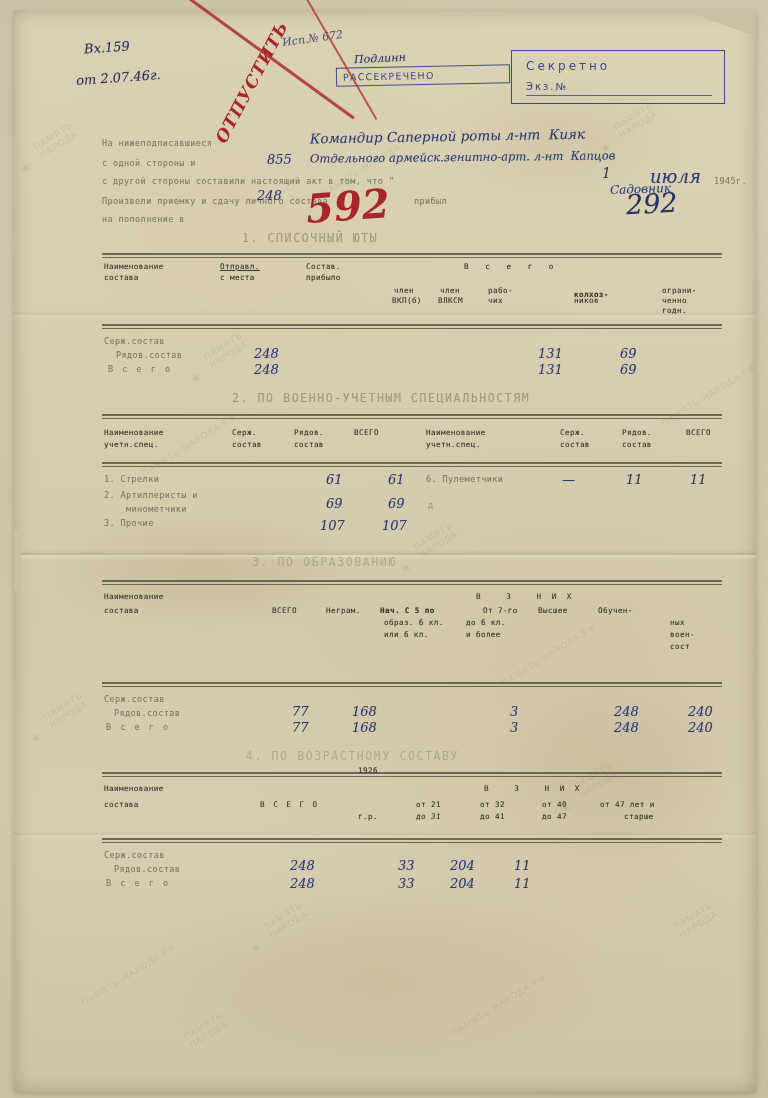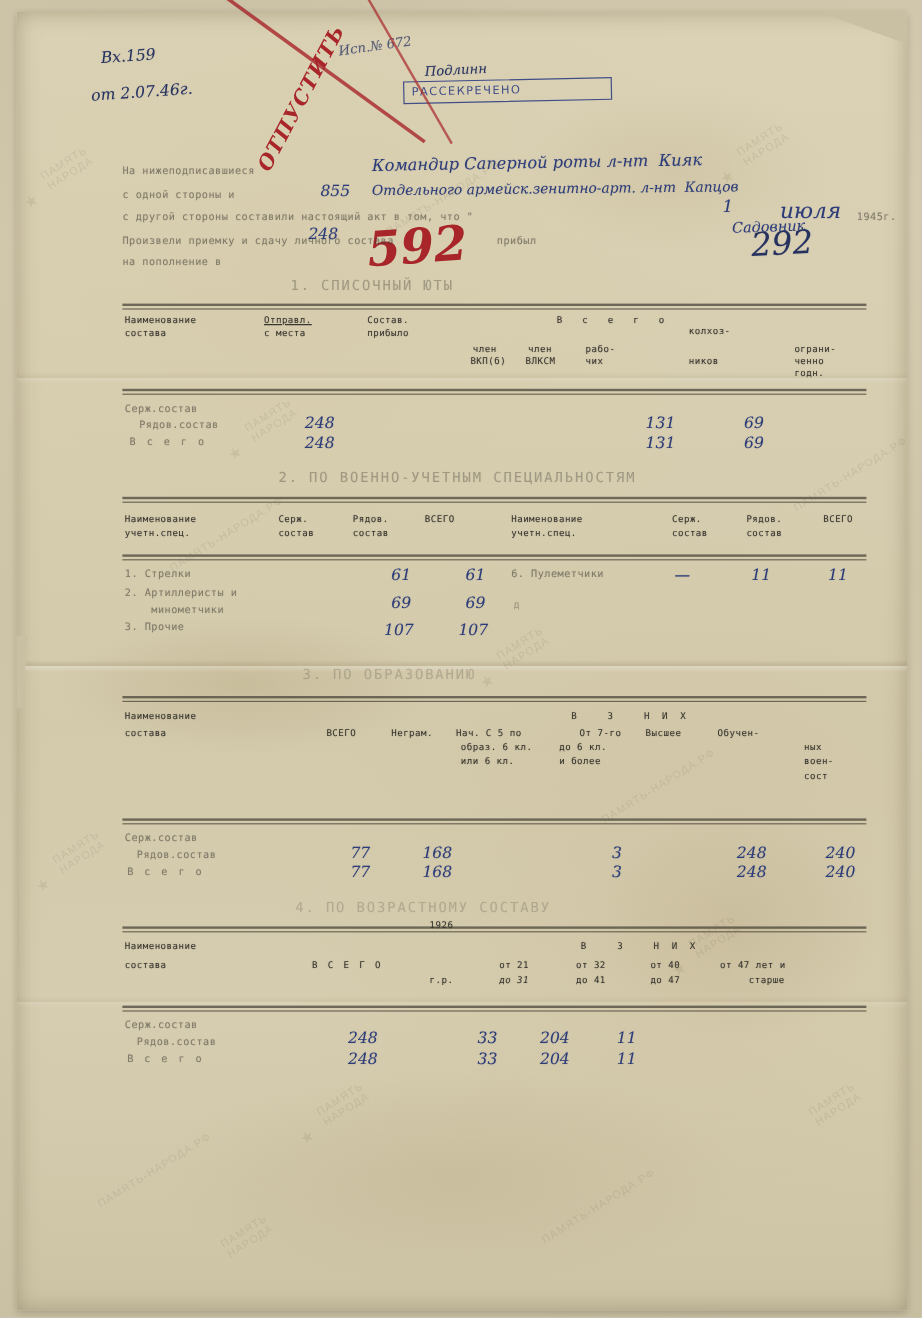--- a/index.html
+++ b/index.html
@@ -89,20 +89,25 @@
     <div class="fold fold-a"></div>
     <div class="fold fold-c"></div>
     <div class="tear-tr"></div>
     <div class="tear-l"></div>
 
     <div class="hw dark" style="left:70px;top:30px;font-size:13px;transform:rotate(-4deg);">Вх.159</div>
     <div class="hw dark" style="left:62px;top:60px;font-size:13px;transform:rotate(-4deg);">от 2.07.46г.</div>
 
     <div class="hw dark" style="left:268px;top:22px;font-size:11px;transform:rotate(-8deg);opacity:.75;">Исп.№ 672</div>
 
+    <div class="stampbox" style="left:497px;top:40px;width:212px;height:52px;">
+      <div style="position:absolute;left:14px;top:8px;font-size:12px;letter-spacing:3px;">Секретно</div>
+      <div style="position:absolute;left:14px;top:30px;font-size:10px;letter-spacing:2px;">Экз.№</div>
+      <div style="position:absolute;left:14px;top:44px;width:186px;height:1px;background:#3c4a86;opacity:.8;"></div>
+    </div>
 
     <div class="declass" style="left:322px;top:56px;width:160px;">
       <span>РАССЕКРЕЧЕНО</span>
     </div>
     <div class="hw dark" style="left:340px;top:42px;font-size:11px;transform:rotate(-3deg);">Подлинн</div>
 
     <div class="red" style="left:170px;top:62px;font-size:17px;font-weight:bold;transform:rotate(-62deg);letter-spacing:1px;">ОТПУСТИТЬ</div>
     <div style="position:absolute;left:150px;top:45px;width:210px;height:3px;background:#a8262a;transform:rotate(36deg);opacity:.8;"></div>
     <div style="position:absolute;left:235px;top:35px;width:170px;height:2px;background:#a8262a;transform:rotate(60deg);opacity:.7;"></div>
 
@@ -139,21 +144,21 @@
     <div class="t xs" style="left:292px;top:252px;">Состав.</div>
     <div class="t xs" style="left:450px;top:252px;letter-spacing:2.5px;">В  с  е  г  о</div>
 
     <div class="t xs" style="left:90px;top:263px;">состава</div>
     <div class="t xs" style="left:206px;top:263px;">с места</div>
     <div class="t xs" style="left:292px;top:263px;">прибыло</div>
 
     <div class="t xs" style="left:380px;top:276px;">член</div>
     <div class="t xs" style="left:426px;top:276px;">член</div>
     <div class="t xs" style="left:474px;top:276px;">рабо-</div>
-    <div class="t xs" style="left:560px;top:261px;">колхоз-</div>
+    <div class="t xs" style="left:560px;top:280px;font-weight:bold;">колхоз-</div>
     <div class="t xs" style="left:648px;top:276px;">ограни-</div>
 
     <div class="t xs" style="left:378px;top:286px;">ВКП(б)</div>
     <div class="t xs" style="left:424px;top:286px;">ВЛКСМ</div>
     <div class="t xs" style="left:474px;top:286px;">чих</div>
     <div class="t xs" style="left:560px;top:286px;">ников</div>
     <div class="t xs" style="left:648px;top:286px;">ченно</div>
     <div class="t xs" style="left:648px;top:296px;">годн.</div>
 
     <div class="rule thick" style="left:88px;top:314px;width:620px;"></div>
@@ -220,21 +225,21 @@
 
     <div class="rule thick" style="left:88px;top:570px;width:620px;"></div>
     <div class="rule" style="left:88px;top:574px;width:620px;"></div>
 
     <div class="t xs" style="left:90px;top:582px;">Наименование</div>
     <div class="t xs" style="left:462px;top:582px;letter-spacing:3px;">В   З   Н И Х</div>
 
     <div class="t xs" style="left:90px;top:596px;">состава</div>
     <div class="t xs" style="left:258px;top:596px;">ВСЕГО</div>
     <div class="t xs" style="left:312px;top:596px;">Неграм.</div>
-    <div class="t xs" style="left:366px;top:596px;">Нач. С 5 по</div>
+    <div class="t xs" style="left:366px;top:596px;font-weight:bold;">Нач. С 5 по</div>
     <div class="t xs" style="left:452px;top:596px;padding-left:17px;">От 7-го</div>
     <div class="t xs" style="left:524px;top:596px;">Высшее</div>
     <div class="t xs" style="left:584px;top:596px;">Обучен-</div>
 
     <div class="t xs" style="left:370px;top:608px;">образ. 6 кл.</div>
     <div class="t xs" style="left:452px;top:608px;">до 6 кл.</div>
     <div class="t xs" style="left:656px;top:608px;">ных</div>
     <div class="t xs" style="left:370px;top:620px;">или 6 кл.</div>
     <div class="t xs" style="left:452px;top:620px;">и более</div>
     <div class="t xs" style="left:656px;top:620px;">воен-</div>

